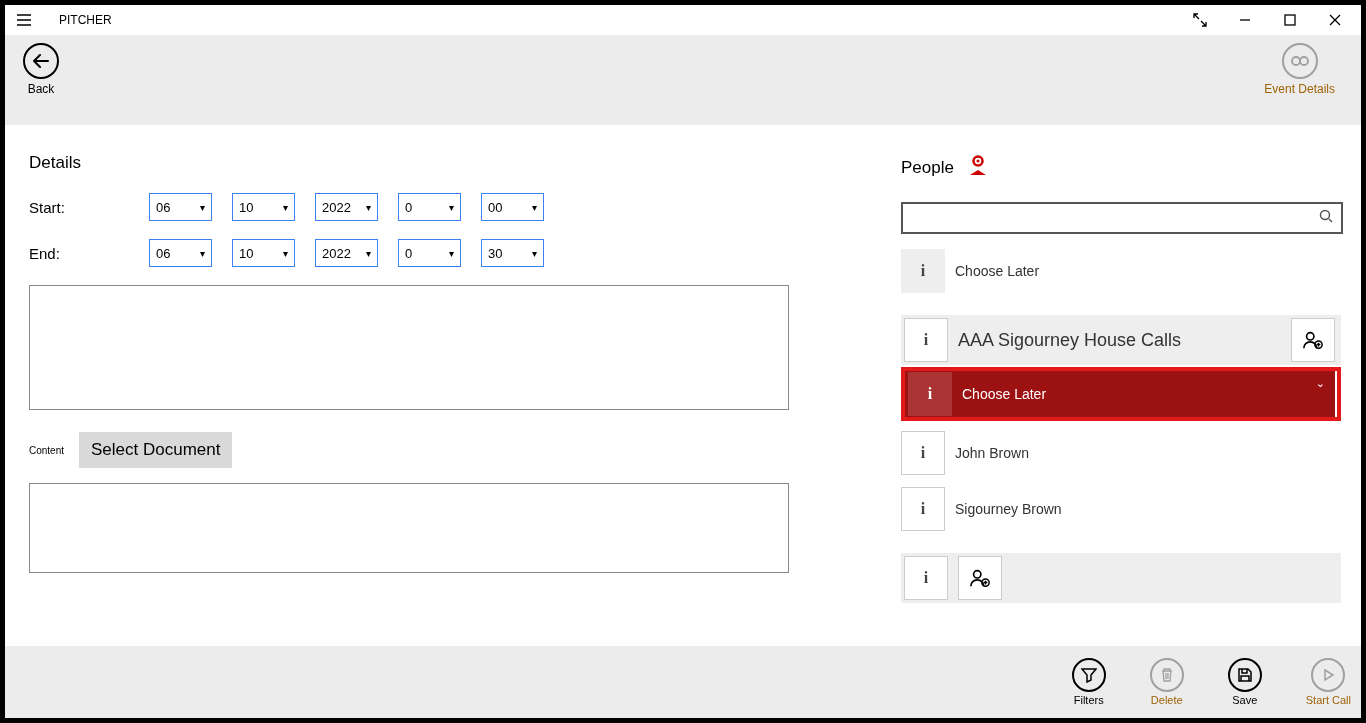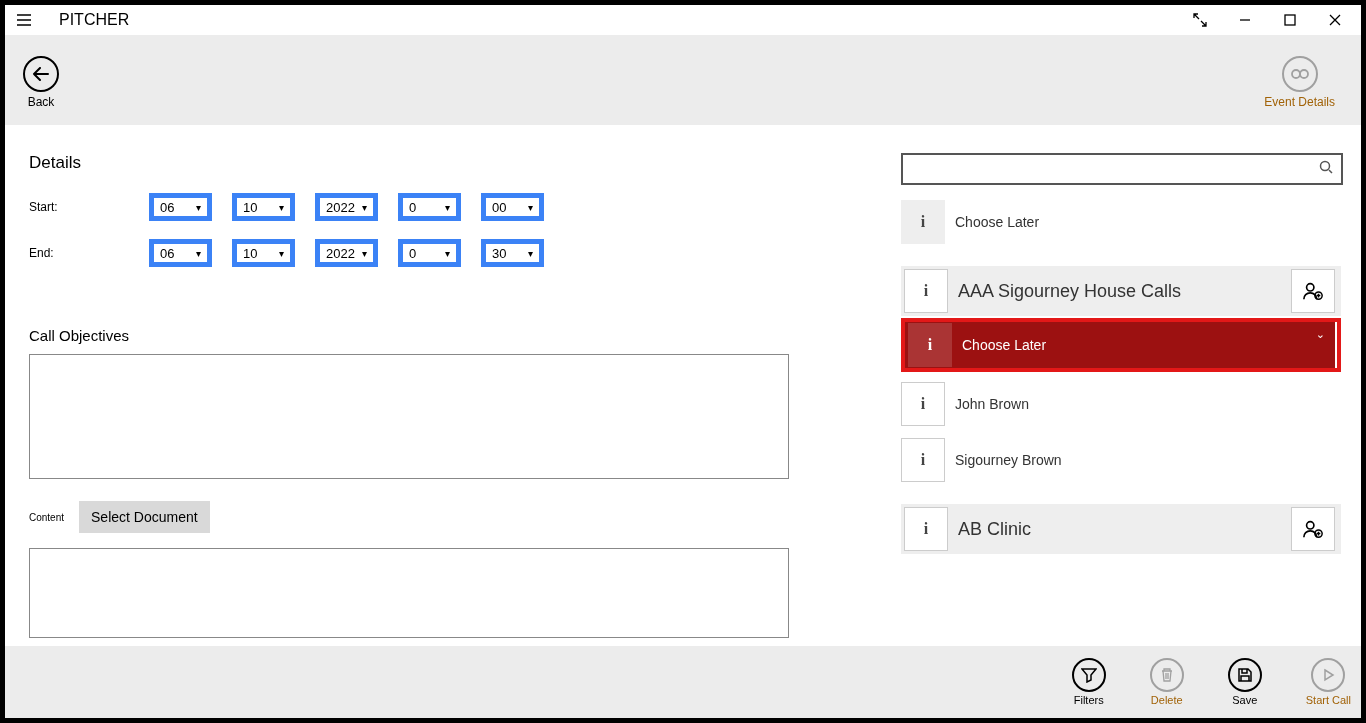--- a/index.html
+++ b/index.html
@@ -1,43 +1,43 @@
 <!DOCTYPE html>
 <html><head>
 <meta charset="utf-8">
 <style>
 *{box-sizing:border-box;margin:0;padding:0;font-family:'Segoe UI',Arial,sans-serif}
 body{background:#000;width:1366px;height:723px;overflow:hidden}
 .app-frame{background:#fff;width:1356px;height:713px;margin:5px;position:relative;display:flex;flex-direction:column}
 .titlebar{height:30px;display:flex;align-items:center;padding:0 4px;background:#fff}
 .titlebar .menu-icon{width:30px;height:30px;display:flex;align-items:center;justify-content:center;cursor:pointer}
-.titlebar .app-title{font-size:16px;margin-left:20px}
+.titlebar .app-title{font-size:12px;margin-left:20px}
 .titlebar .spacer{flex:1}
 .titlebar .win-btn{width:45px;height:30px;display:flex;align-items:center;justify-content:center;cursor:pointer}
-.toolbar{background:#ececec;height:90px;display:flex;align-items:flex-end;padding:16px 18px}
+.toolbar{background:#ececec;height:90px;display:flex;align-items:flex-start;padding:8px 18px}
 .tool-btn{display:flex;flex-direction:column;align-items:center;justify-content:center;cursor:pointer;margin-right:8px}
 .tool-circ{width:36px;height:36px;border:2px solid #000;border-radius:50%;display:flex;align-items:center;justify-content:center}
 .tool-circ.disabled{border-color:#a0a0a0;color:#a0a0a0}
 .tool-label{font-size:12px;margin-top:4px;text-align:center;line-height:1.1}
 .tool-label.disabled{color:#a16207}
 .toolbar .spacer{flex:1}
 .content{flex:1;display:flex;overflow:hidden}
 .left-pane{flex:1;padding:28px 40px 0 24px;overflow:auto}
 .right-pane{width:460px;padding:28px 18px 0 0;display:flex;flex-direction:column}
 .section-title{font-size:17px;font-weight:400;margin-bottom:20px;display:flex;align-items:center;gap:12px}
 .date-row{display:flex;align-items:center;margin-bottom:18px}
-.date-label{width:120px;font-size:12px}
-.sel{width:63px;height:28px;border:5px solid #3b82f6;margin-right:20px;padding:0 6px;font-size:13px;background:#fff;display:flex;align-items:center;justify-content:space-between;cursor:pointer}
+.date-label{width:120px;font-size:15px}
+.sel{width:63px;height:28px;border:1px solid #3b82f6;margin-right:20px;padding:0 6px;font-size:13px;background:#fff;display:flex;align-items:center;justify-content:space-between;cursor:pointer}
 .sel:last-child{margin-right:0}
 .chev{font-size:10px}
 .obj-label{font-size:15px;margin-top:60px;margin-bottom:10px}
 .obj-area{width:760px;height:125px;border:1px solid #888;resize:none;font-size:13px;padding:6px}
 .content-row{display:flex;align-items:center;margin-top:18px;gap:15px}
 .content-label{font-size:10px}
-.doc-btn{background:#d9d9d9;border:none;padding:8px 12px;font-size:14px;cursor:pointer}
+.doc-btn{background:#d9d9d9;border:none;padding:8px 12px;font-size:17px;cursor:pointer}
 .content-area{width:760px;height:90px;border:1px solid #888;margin-top:15px}
 .search-box{height:32px;border:2px solid #555;display:flex;align-items:center;padding:0 8px;margin-bottom:15px}
 .search-box input{flex:1;border:none;outline:none;font-size:13px}
 .people-list{flex:1;overflow-y:scroll;padding-right:2px}
 .people-list::-webkit-scrollbar{width:16px;background:#f0f0f0}
 .people-list::-webkit-scrollbar-thumb{background:#c0c0c0}
 .p-item{display:flex;align-items:center;height:44px;margin-bottom:2px}
 .info-box{width:44px;height:44px;background:#eee;display:flex;align-items:center;justify-content:center;font-family:Georgia,serif;font-weight:bold;font-size:16px;color:#444;margin-right:10px}
 .info-box.white{background:#fff;border:1px solid #ccc}
 .p-label{font-size:14px;color:#333}
@@ -157,31 +157,40 @@
         <div class="sel">
             <span>0</span>
             <span class="chev">▾</span>
           </div>
         <div class="sel">
             <span>30</span>
             <span class="chev">▾</span>
           </div>
       </div>
 
-      <div class="obj-label">Call Objectives</div>
       <textarea class="obj-area" style=""></textarea>
 
       <div class="content-row">
         <div class="content-label">Content</div>
         <button class="doc-btn">Select Document</button>
       </div>
       <div class="content-area"></div>
     </div>
 
     <div class="right-pane">
+      <div class="section-title">
+        <span>People</span>
+        <span>
+          <svg width="24" height="24" viewBox="0 0 24 24">
+              <circle cx="12" cy="8" r="4.5" stroke="#c00" stroke-width="2.5" fill="none"></circle>
+              <circle cx="12" cy="8" r="1.5" fill="#c00"></circle>
+              <path d="M4 22l8-5 8 5z" fill="#c00"></path>
+            </svg>
+        </span>
+      </div>
 
       <div class="search-box">
         <input type="text" placeholder="" style="">
         <span>
           <svg width="14" height="14" viewBox="0 0 14 14">
               <circle cx="6" cy="6" r="4.5" stroke="#555" stroke-width="1.5" fill="none"></circle>
               <path d="M10 10l3 3" stroke="#555" stroke-width="1.5"></path>
             </svg>
         </span>
       </div>
@@ -218,21 +227,20 @@
           <div class="p-label">John Brown</div>
         </div>
 
         <div class="p-item" style="margin-top:12px">
           <div class="info-box white">i</div>
           <div class="p-label">Sigourney Brown</div>
         </div>
 
         <div class="p-group">
           <div class="info-box">i</div>
-          <div class="p-group-label">AB Clinic</div>
           <div class="padd-box">
             <svg class="person-add-svg" viewBox="0 0 24 24">
                 <circle cx="9" cy="8" r="4" stroke="#000" stroke-width="1.8" fill="none"></circle>
                 <path d="M2 21c0-4 3-7 7-7s7 3 7 7" stroke="#000" stroke-width="1.8" fill="none"></path>
                 <circle cx="18" cy="17" r="4" stroke="#000" stroke-width="1.6" fill="none"></circle>
                 <path d="M18 15v4M16 17h4" stroke="#000" stroke-width="1.6"></path>
               </svg>
           </div>
         </div>
       </div>

